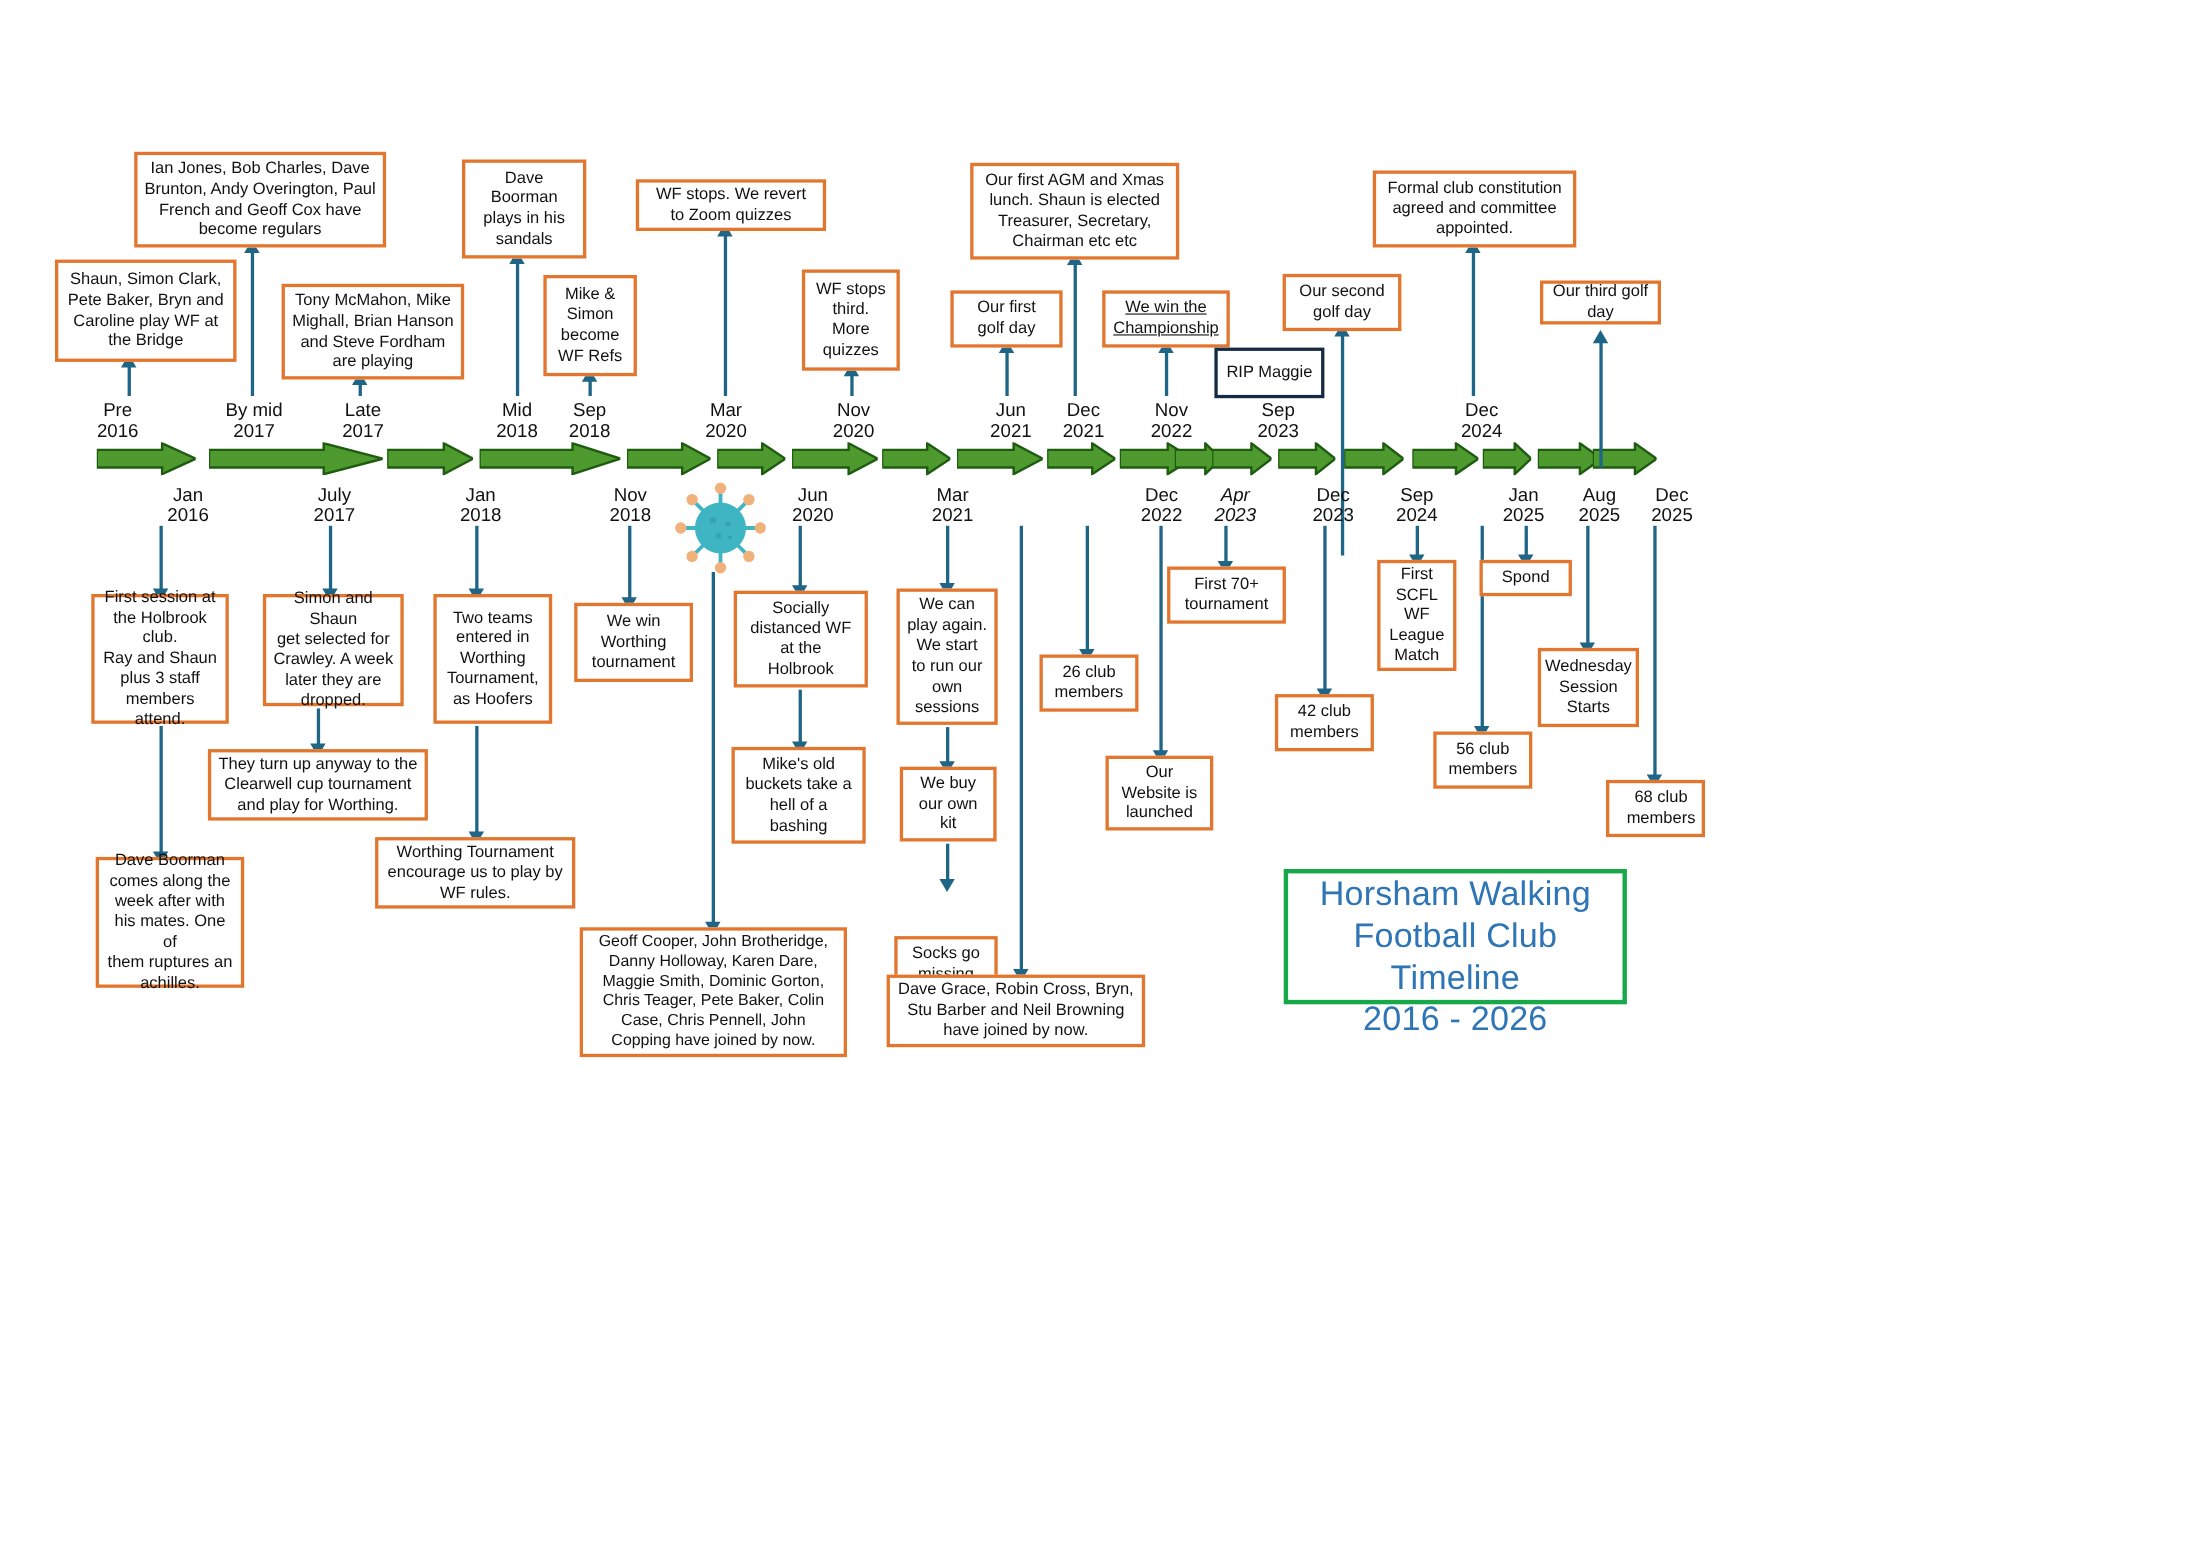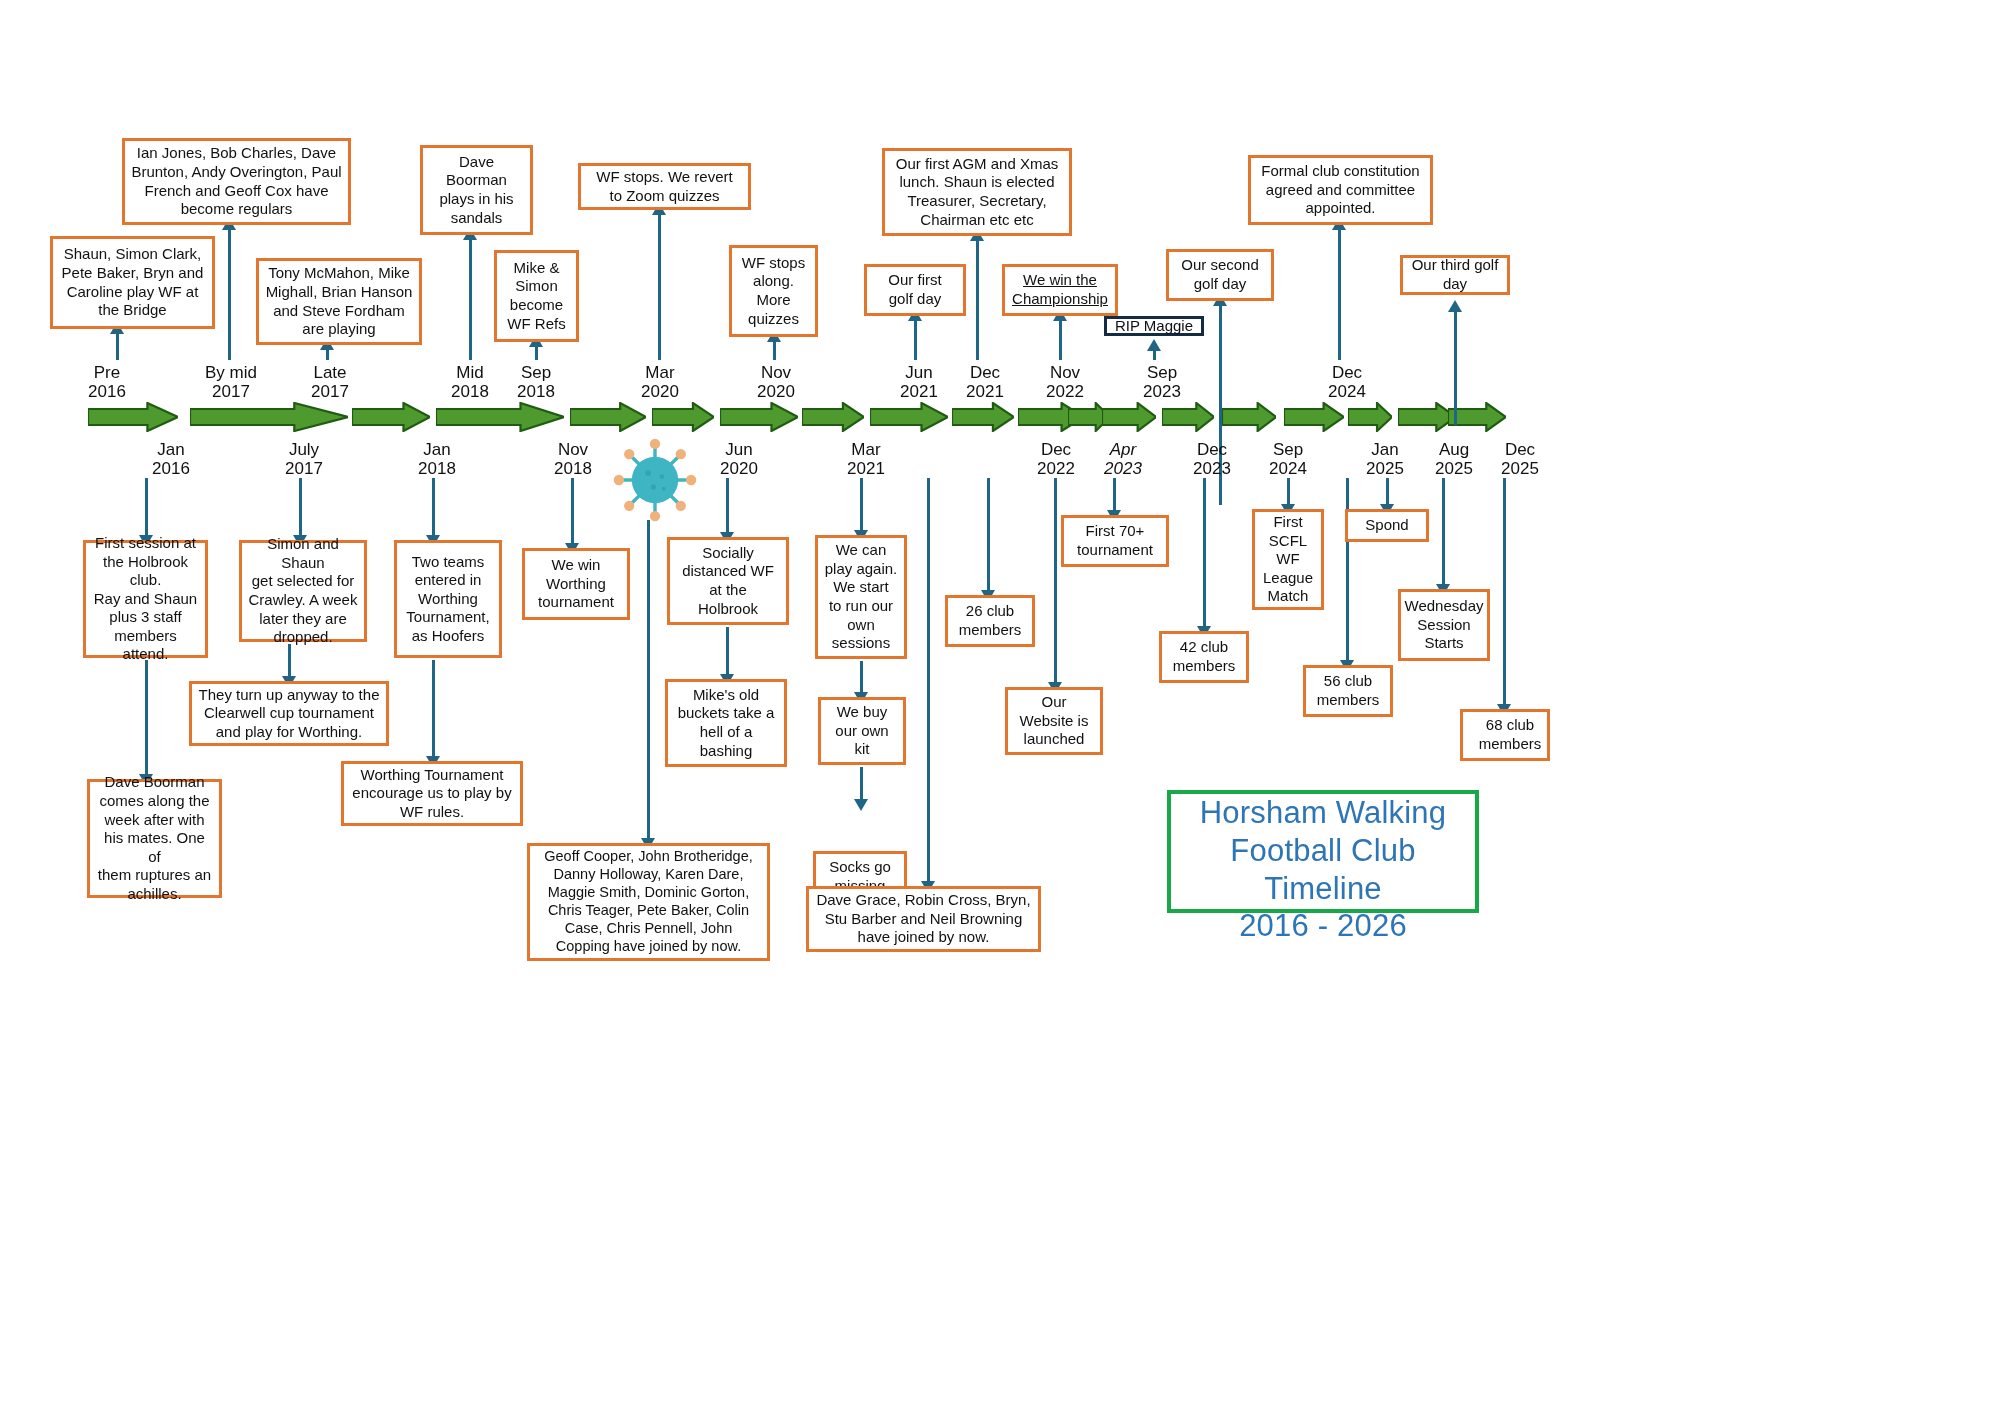--- a/index.html
+++ b/index.html
@@ -344,32 +344,32 @@
 Boorman
 plays in his
 sandals</div>
   <div class="node obox" style="left:494px;top:250px;width:85px;height:92px;">Mike &amp;
 Simon
 become
 WF Refs</div>
   <div class="node obox" style="left:578px;top:163px;width:173px;height:47px;">WF stops.  We revert
 to Zoom quizzes</div>
   <div class="node obox" style="left:729px;top:245px;width:89px;height:92px;">WF stops
-along.
+third.
 More
 quizzes</div>
   <div class="node obox" style="left:864px;top:264px;width:102px;height:52px;">Our first
 golf day</div>
   <div class="node obox" style="left:882px;top:148px;width:190px;height:88px;">Our first AGM and Xmas
 lunch.  Shaun is elected
 Treasurer, Secretary,
 Chairman etc etc</div>
   <div class="node obox" style="left:1002px;top:264px;width:116px;height:52px;text-decoration:underline;">We win the
 Championship</div>
-  <div class="node nbox" style="left:1104px;top:316px;width:100px;height:20px;">RIP Maggie</div>
+  <div class="node nbox" style="left:1104px;top:316px;width:100px;height:46px;">RIP Maggie</div>
   <div class="node obox" style="left:1166px;top:249px;width:108px;height:52px;">Our second
 golf day</div>
   <div class="node obox" style="left:1248px;top:155px;width:185px;height:70px;">Formal club constitution
 agreed and committee
 appointed.</div>
   <div class="node obox" style="left:1400px;top:255px;width:110px;height:40px;">Our third golf
 day</div>
 
   <div class="node obox" style="left:83px;top:540px;width:125px;height:118px;">First session at
 the Holbrook

